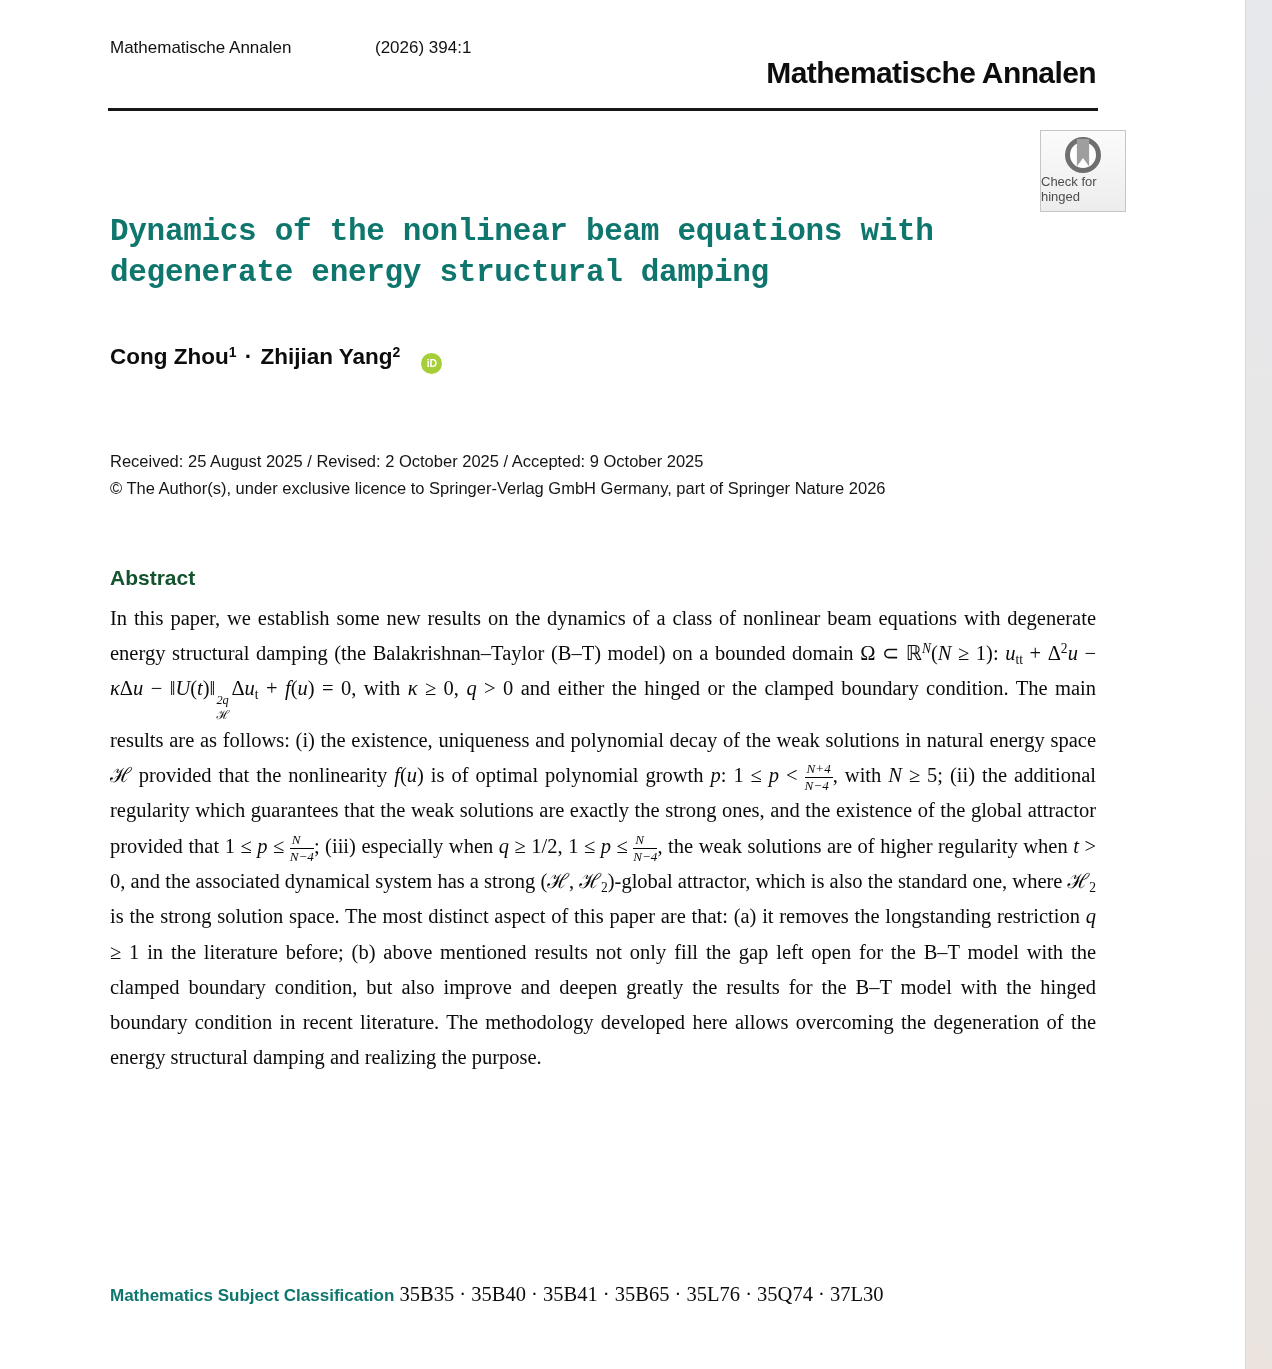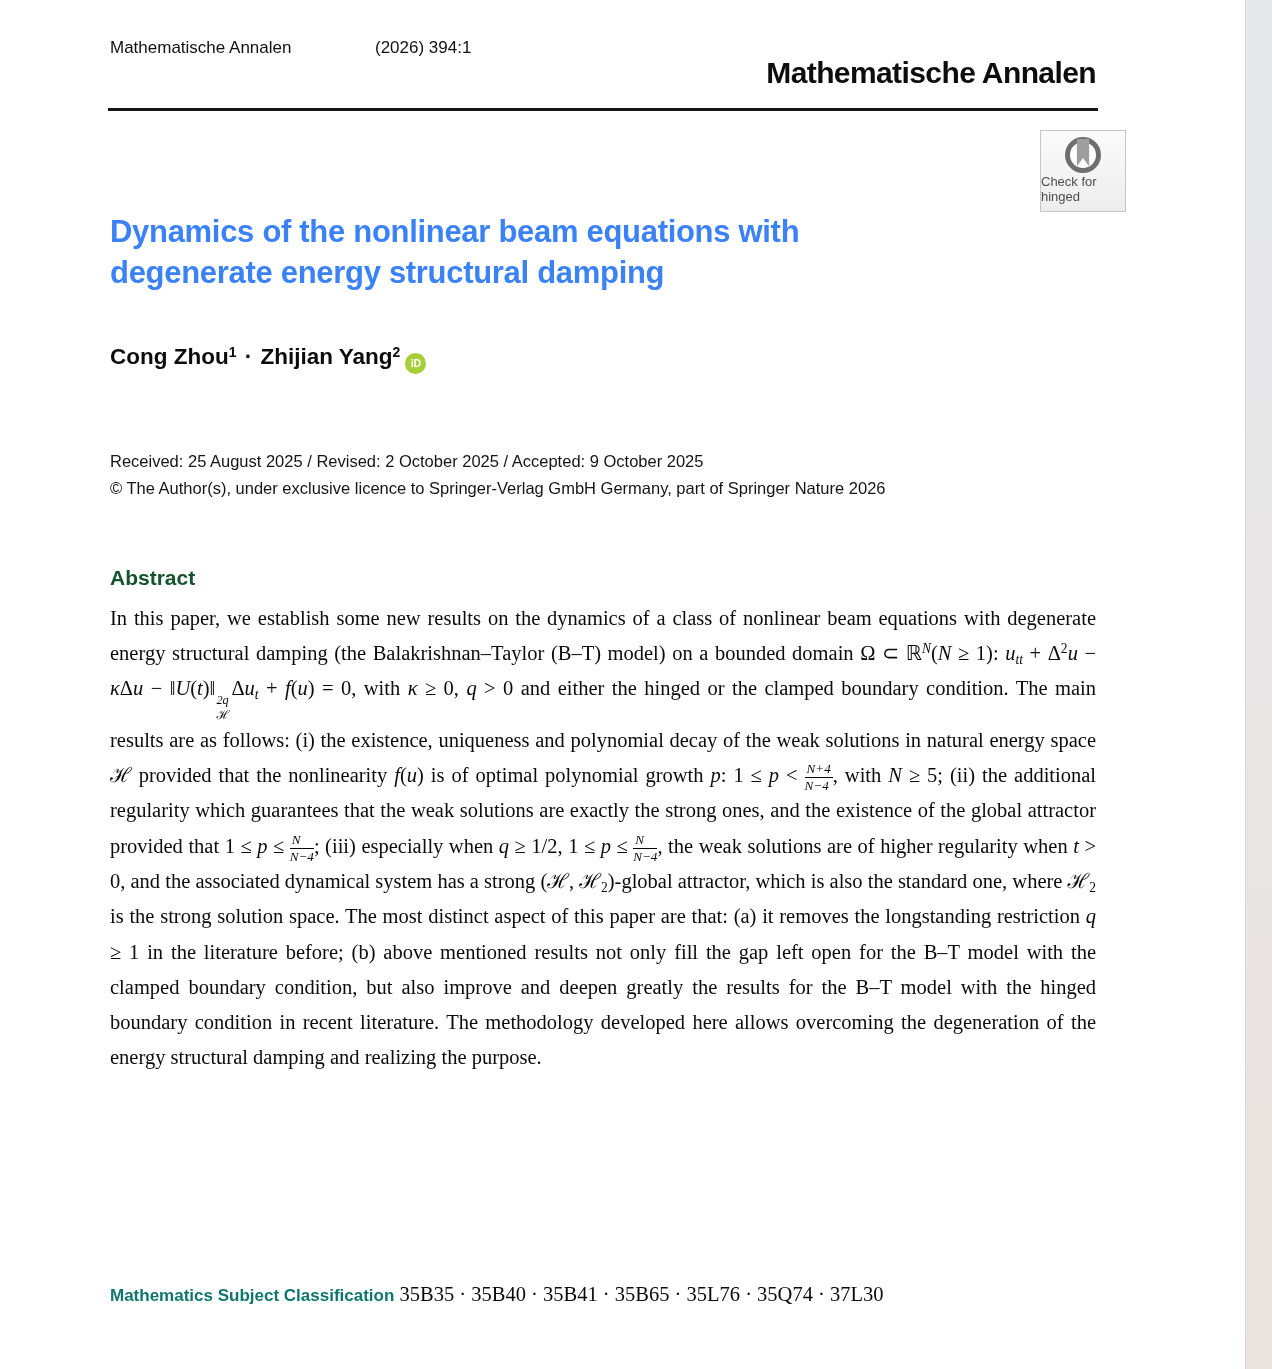--- a/index.html
+++ b/index.html
@@ -19,37 +19,37 @@
   .badge{position:absolute;left:1040px;top:130px;width:86px;height:82px;box-sizing:border-box;
         background:linear-gradient(#fbfbfb,#ededed);border:1px solid #c6c6c6;text-align:left;cursor:pointer;}
   .badge-circle{width:36px;height:36px;margin:6px auto 1px;border-radius:50%;
         border:5px solid #6f6f6f;position:relative;box-sizing:border-box;background:#fff;}
   .badge-ribbon{position:absolute;left:50%;transform:translateX(-50%);top:-3px;width:13px;height:28px;
         background:#9e9e9e;clip-path:polygon(0 0,100% 0,100% 100%,50% 68%,0 100%);}
   .badge-text{font-size:13px;line-height:15px;color:#4d4d4d;}
 
   
   .title{position:absolute;left:110px;top:211px;width:990px;font-size:31px;line-height:41px;
-        font-weight:700;letter-spacing:-0.3px;color:#3b82f6;white-space:pre-line;}
+        font-weight:700;letter-spacing:-0.3px;color:#0f766e;white-space:pre-line;font-family:Liberation Mono, monospace;}
   .authors{position:absolute;left:110px;top:344px;font-size:22.5px;font-weight:700;color:#0c0c0c;}
   .authors sup{font-size:62%;position:relative;top:-0.5em;vertical-align:baseline;}
   .adot{padding:0 2px;}
   .orcid{display:inline-flex;width:21px;height:21px;border-radius:50%;color:#fff;
         font:700 10.5px "Liberation Sans",sans-serif;align-items:center;justify-content:center;
-        margin-left:5px;vertical-align:-3px;cursor:pointer;}
+        margin-left:21px;vertical-align:-3px;cursor:pointer;}
   .history{position:absolute;left:110px;top:452px;font-size:16.5px;color:#151515;}
   .copyright{position:absolute;left:110px;top:479px;font-size:16.5px;color:#151515;}
 
   
   .abs-head{position:absolute;left:110px;top:566px;font-size:21px;font-weight:700;color:#14532d;}
   .abs-body{position:absolute;left:110px;top:601px;width:986px;text-align:justify;
         font-family:"Liberation Serif",serif;font-size:20.5px;line-height:35.2px;color:#0b0b0b;}
   .mi{font-style:italic;}
   .abs-body sup{font-size:66%;position:relative;top:-0.5em;vertical-align:baseline;line-height:0;}
-  .abs-body sub{font-size:66%;position:relative;top:0.28em;vertical-align:baseline;line-height:0;font-style:italic;}
+  .abs-body sub{font-size:66%;position:relative;top:0.28em;vertical-align:baseline;line-height:0;}
   .abs-body sub.up{font-style:normal;}
   .frac{display:inline-block;text-align:left;vertical-align:-0.62em;font-size:64%;
         font-style:italic;line-height:1.18;}
   .frac .num{display:block;border-bottom:1.5px solid #000;padding:0 2px;}
   .frac .den{display:block;}
   .supsub{display:inline-flex;flex-direction:column;vertical-align:-0.7em;font-size:60%;
         line-height:1.2;margin:0 2px 0 1px;text-align:left;}
   .supsub .tt2{font-style:italic;}
 
   

